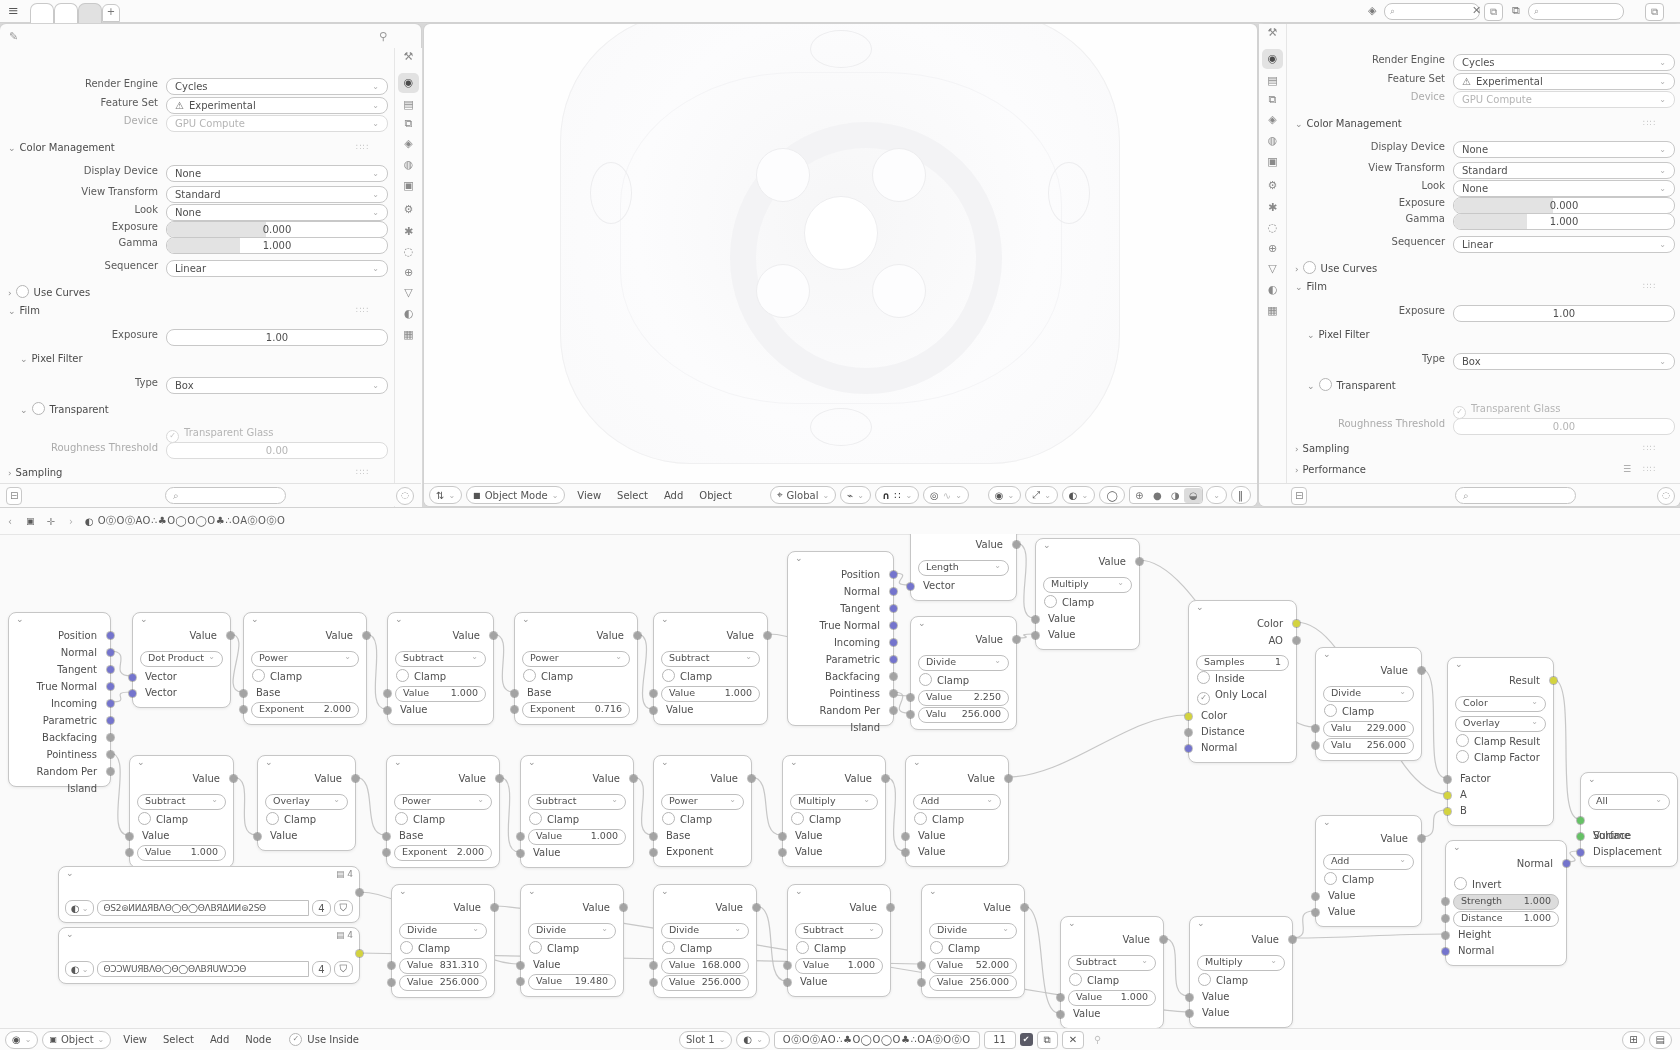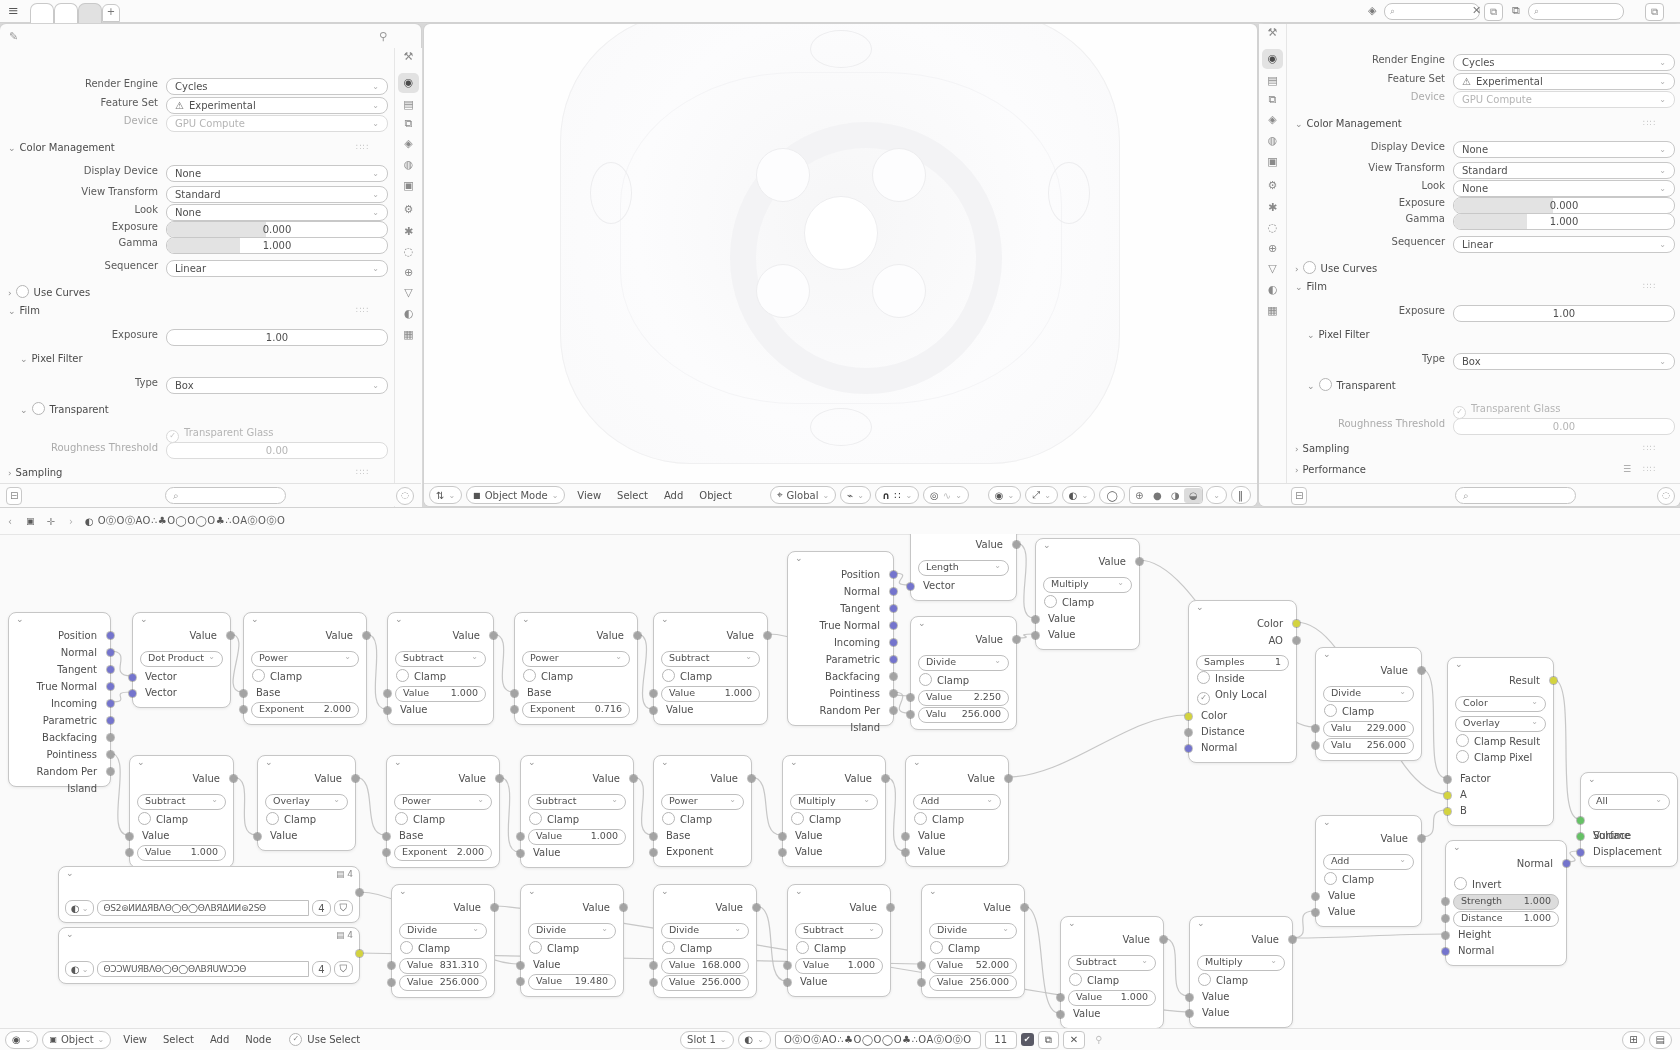--- a/index.html
+++ b/index.html
@@ -635,21 +635,21 @@
           <span class="sock s-y" style="right: -4px; top: 19px;"></span>
           <div class="ndd" style="top: 38px;">
             <span>Color</span>
             <span class="chev">⌄</span>
           </div>
           <div class="ndd" style="top: 58px;">
             <span>Overlay</span>
             <span class="chev">⌄</span>
           </div>
           <div class="nchk" style="top: 76px;"><span class="ckc"></span><span>Clamp Result</span></div>
-          <div class="nchk" style="top: 92px;"><span class="ckc"></span><span>Clamp Pixel</span></div>
+          <div class="nchk" style="top: 92px;"><span class="ckc"></span><span>Clamp Factor</span></div>
           <div class="nin" style="top: 113px;">Factor</div>
           <span class="sock s-g" style="left: -4px; top: 118px;"></span>
           <div class="nin" style="top: 129px;">A</div>
           <span class="sock s-y" style="left: -4px; top: 134px;"></span>
           <div class="nin" style="top: 145px;">B</div>
           <span class="sock s-y" style="left: -4px; top: 150px;"></span>
         </div>
         <div class="node" style="left: 1580px; top: 238px; width: 96px; height: 93px;">
           <span class="nchev">⌄</span>
           <div class="ndd" style="top: 21px;">
@@ -962,21 +962,21 @@
         <span>◉</span>
         <span class="chev">⌄</span>
       </div>
     <div class="vbtn">
         <span style="font-size:8px;margin-right:4px">▣</span>
         <span>Object</span>
         <span class="chev">⌄</span>
       </div>
     <span id="nmenus"><span class="vmenu">View</span><span class="vmenu">Select</span><span class="vmenu">Add</span><span class="vmenu">Node</span></span>
     <span class="ckc" id="usenodes-chk" style="margin-left:10px">✓</span>
-    <span>Use Select</span>
+    <span>Use Inside</span>
     <div style="width:320px"></div>
     <div class="vbtn">
         <span>Slot 1</span>
         <span class="chev">⌄</span>
       </div>
     <div class="vbtn">
         <span>◐</span>
         <span class="chev">⌄</span>
       </div>
     <div class="vbtn" style="border-radius:4px;padding:0 8px">

